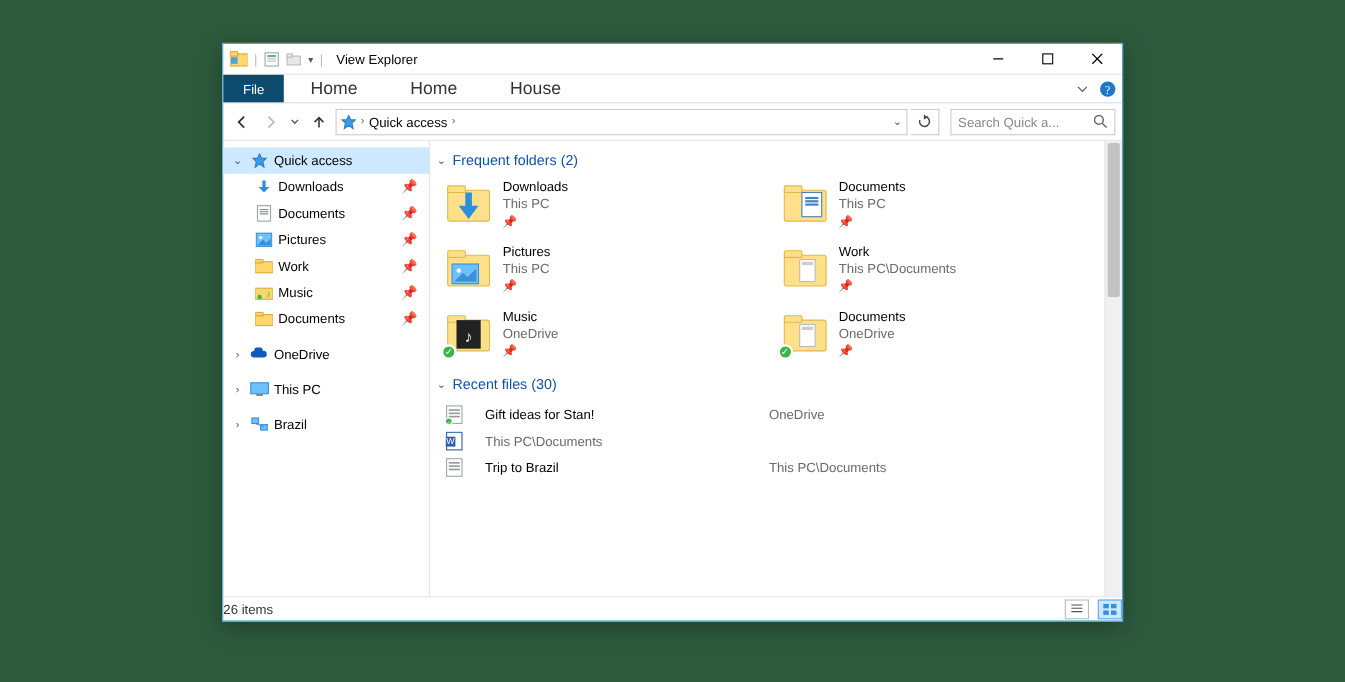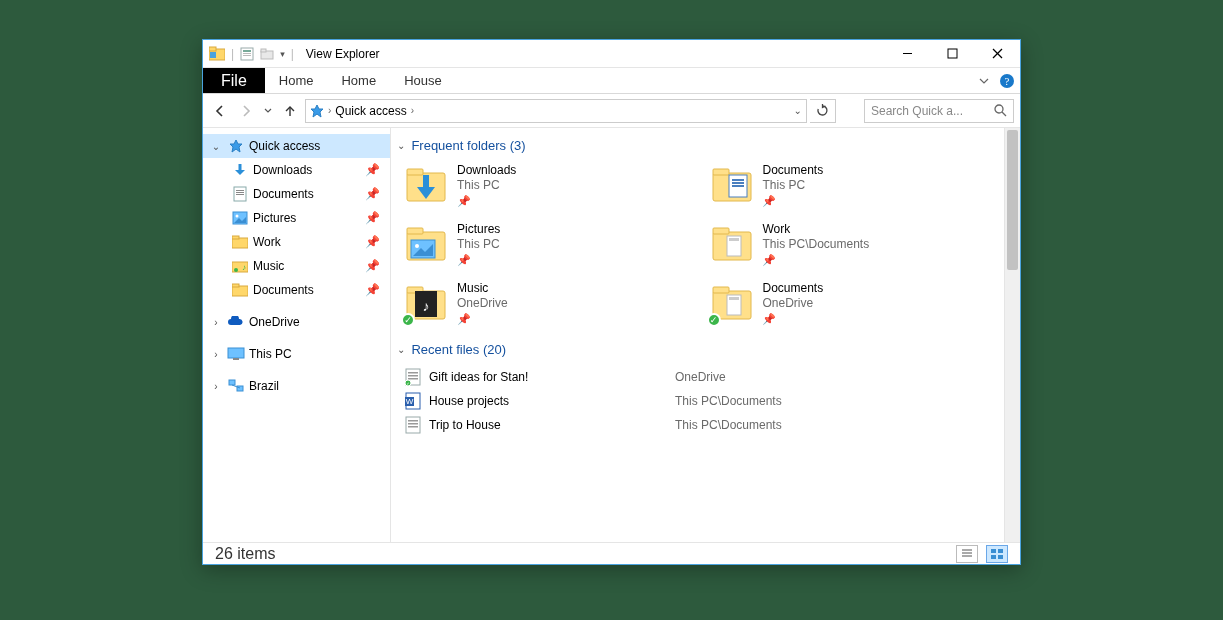--- a/index.html
+++ b/index.html
@@ -55,32 +55,32 @@
   }
   .wincontrols .wc svg { width: 11px; height: 11px; }
   
   .ribbon {
     height: 26px;
     display: flex;
     align-items: stretch;
     border-bottom: 1px solid #d9d9d9;
   }
   .ribbon .file-tab {
-    background: #000000;
+    background: #0c4a6e;
     color: #fff;
     padding: 0 18px;
     display: flex;
     align-items: center;
+    font-size: 12px;
+  }
+  .ribbon .tab {
+    padding: 0 24px;
+    display: flex;
+    align-items: center;
     font-size: 16px;
-  }
-  .ribbon .tab {
-    padding: 0 14px;
-    display: flex;
-    align-items: center;
-    font-size: 13px;
     color: #333;
   }
   .ribbon .spacer { flex: 1; }
   .ribbon .help-icon {
     width: 26px;
     display: flex;
     align-items: center;
     justify-content: center;
   }
   .ribbon .chev {
@@ -132,21 +132,21 @@
     color: #444;
     margin-left: -1px;
   }
   .searchbox {
     width: 150px;
     height: 24px;
     border: 1px solid #ccc;
     display: flex;
     align-items: center;
     padding: 0 6px;
-    margin-left: 24px;
+    margin-left: 6px;
     color: #888;
     justify-content: space-between;
   }
   
   .body {
     flex: 1;
     display: flex;
     min-height: 0;
   }
   .sidebar {
@@ -216,21 +216,21 @@
   .folder-tile .name { font-size: 12px; color: #000; }
   .folder-tile .loc  { font-size: 12px; color: #6a6a6a; }
   .folder-tile .pin { color: #888; font-size: 11px; margin-top: 2px; }
   .file-list {
     padding: 4px 2px 4px 10px;
   }
   .file-row {
     display: flex;
     align-items: center;
     height: 24px;
-    gap: 6px;
+    gap: 18px;
   }
   .file-row .icon { width: 18px; height: 18px; display:flex; align-items:center; justify-content:center; }
   .file-row .name { width: 240px; font-size: 12px; }
   .file-row .loc { color: #6a6a6a; font-size: 12px; }
   
   .vscroll {
     position: absolute;
     right: 0;
     top: 0;
     bottom: 0;
@@ -246,22 +246,22 @@
     height: 140px;
     background: #c2c2c2;
     border-radius: 2px;
   }
   
   .statusbar {
     height: 22px;
     border-top: 1px solid #e5e5e5;
     display: flex;
     align-items: center;
-    padding: 0 12px;
-    font-size: 16px;
+    padding: 0 0;
+    font-size: 12px;
     color: #333;
     gap: 8px;
   }
   .statusbar .fill { flex: 1; }
   .viewbtn {
     width: 22px;
     height: 18px;
     border: 1px solid #bbb;
     display: flex;
     align-items: center;
@@ -518,21 +518,21 @@
           </span>
         <span>Brazil</span>
       </div>
     </div>
 
     <div class="content">
       <div class="content-inner">
 
         <div class="group-header">
           <span class="chev">⌄</span>
-          <span>Frequent folders (3)</span>
+          <span>Frequent folders (2)</span>
         </div>
         <div class="folders-grid" id="folders-grid">
             <div class="folder-tile">
               <div class="thumb">
                 <svg class="ico-folder" viewBox="0 0 42 42">
                   <rect x="2" y="10" width="38" height="28" rx="2" fill="#ffe08a" stroke="#e2b84d"></rect>
                   <rect x="2" y="6" width="16" height="6" rx="1" fill="#ffe08a" stroke="#e2b84d"></rect>
                   <g>
                     <polyline points="21,12 21,28" stroke="#2b8fd9" stroke-width="6"></polyline>
                     <polygon points="12,24 30,24 21,36" fill="#2b8fd9"></polygon>
@@ -632,21 +632,21 @@
               <div class="meta">
                 <span class="name">Documents</span>
                 <span class="loc">OneDrive</span>
                 <span class="pin">📌</span>
               </div>
             </div>
           </div>
 
         <div class="group-header">
           <span class="chev">⌄</span>
-          <span>Recent files (20)</span>
+          <span>Recent files (30)</span>
         </div>
         <div class="file-list" id="file-list">
             <div class="file-row">
               <span class="icon">
                 <svg width="18" height="18" viewBox="0 0 18 18">
                   <rect x="1" y="1" width="14" height="16" fill="#fff" stroke="#9aa"></rect>
                   <rect x="3" y="4" width="10" height="1.5" fill="#999"></rect>
                   <rect x="3" y="7" width="10" height="1.5" fill="#999"></rect>
                   <rect x="3" y="10" width="10" height="1.5" fill="#999"></rect>
                   <circle cx="3" cy="15" r="3" fill="#3bb54a" stroke="#fff" stroke-width="1"></circle>
@@ -657,33 +657,32 @@
               <span class="loc">OneDrive</span>
             </div>
             <div class="file-row">
               <span class="icon">
                 <svg width="18" height="18" viewBox="0 0 18 18">
                   <rect x="1" y="1" width="14" height="16" fill="#fff" stroke="#2a5fad"></rect>
                   <rect x="0" y="5" width="9" height="9" fill="#2a5fad"></rect>
                   <text x="4.5" y="12" fill="#fff" font-size="8" text-anchor="middle">W</text>
                 </svg>
               </span>
-              <span class="name">House projects</span>
               <span class="loc">This PC\Documents</span>
             </div>
             <div class="file-row">
               <span class="icon">
                 <svg width="18" height="18" viewBox="0 0 18 18">
                   <rect x="1" y="1" width="14" height="16" fill="#fff" stroke="#9aa"></rect>
                   <rect x="3" y="4" width="10" height="1.5" fill="#999"></rect>
                   <rect x="3" y="7" width="10" height="1.5" fill="#999"></rect>
                   <rect x="3" y="10" width="10" height="1.5" fill="#999"></rect>
                 </svg>
               </span>
-              <span class="name">Trip to House</span>
+              <span class="name">Trip to Brazil</span>
               <span class="loc">This PC\Documents</span>
             </div>
           </div>
       </div>
 
       <div class="vscroll">
         <div class="thumb"></div>
       </div>
     </div>
   </div>

